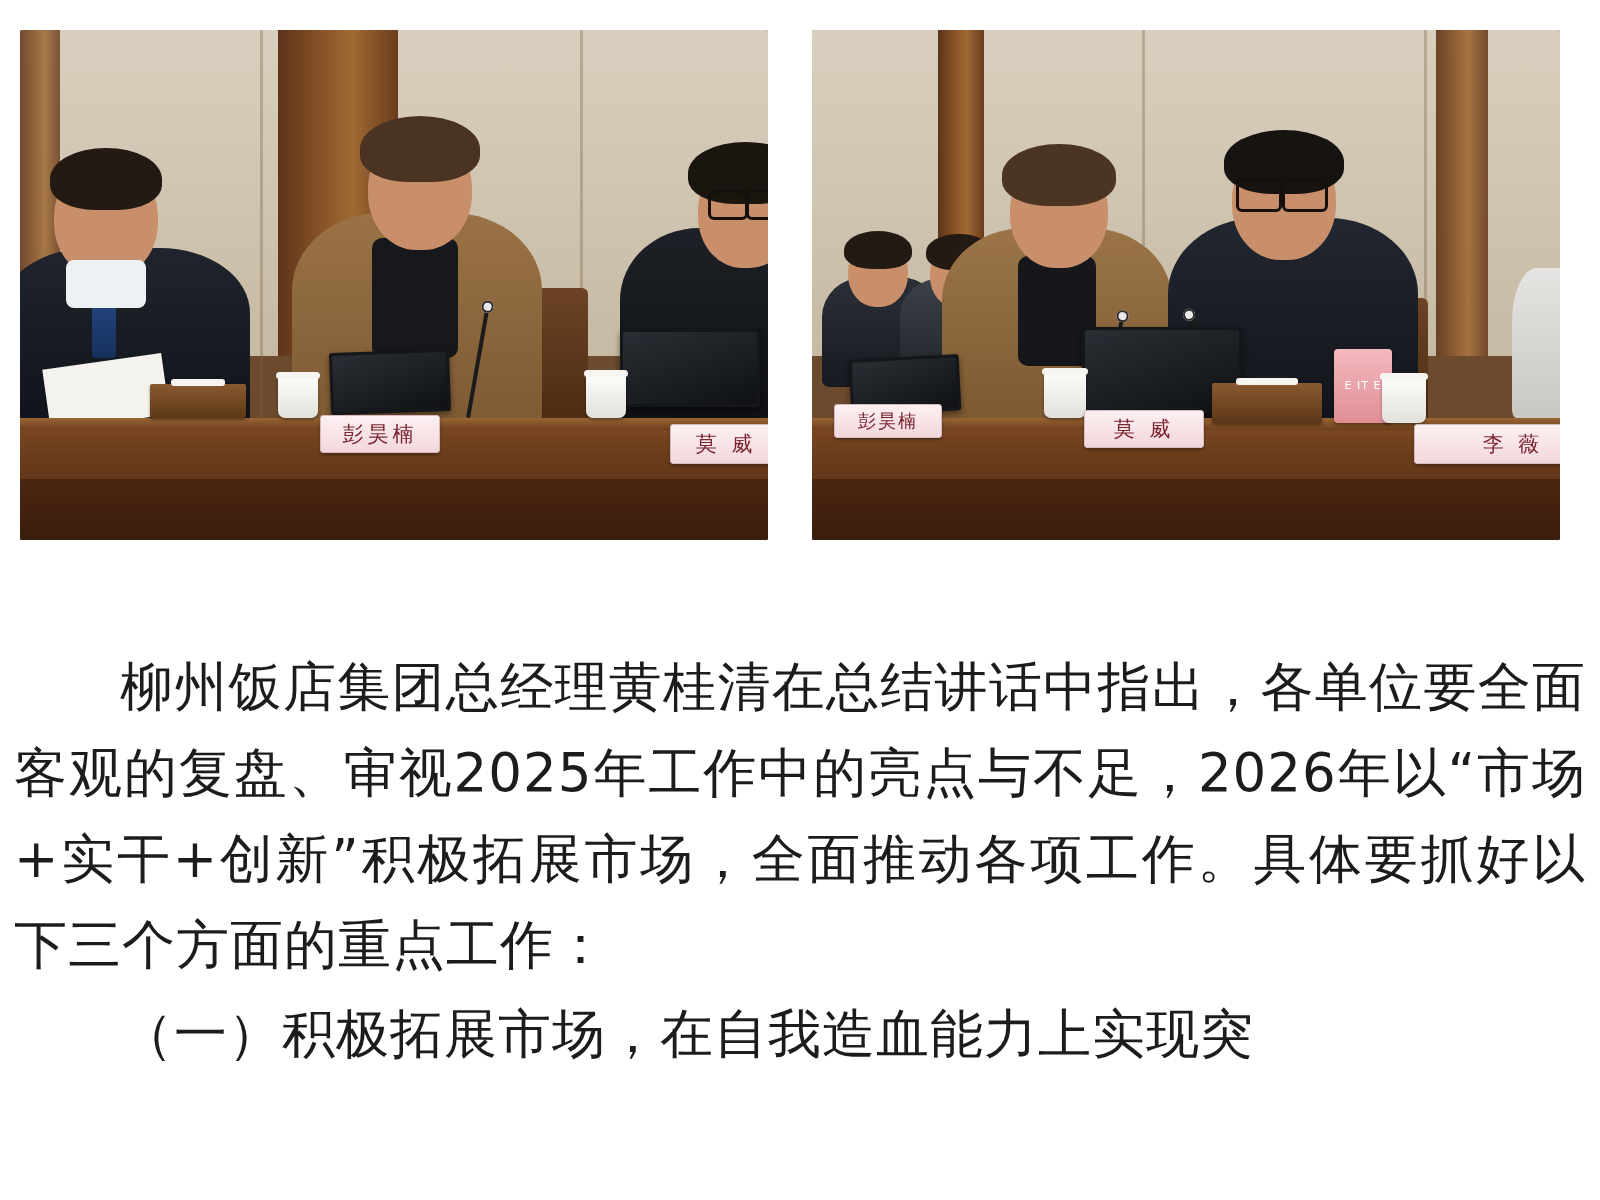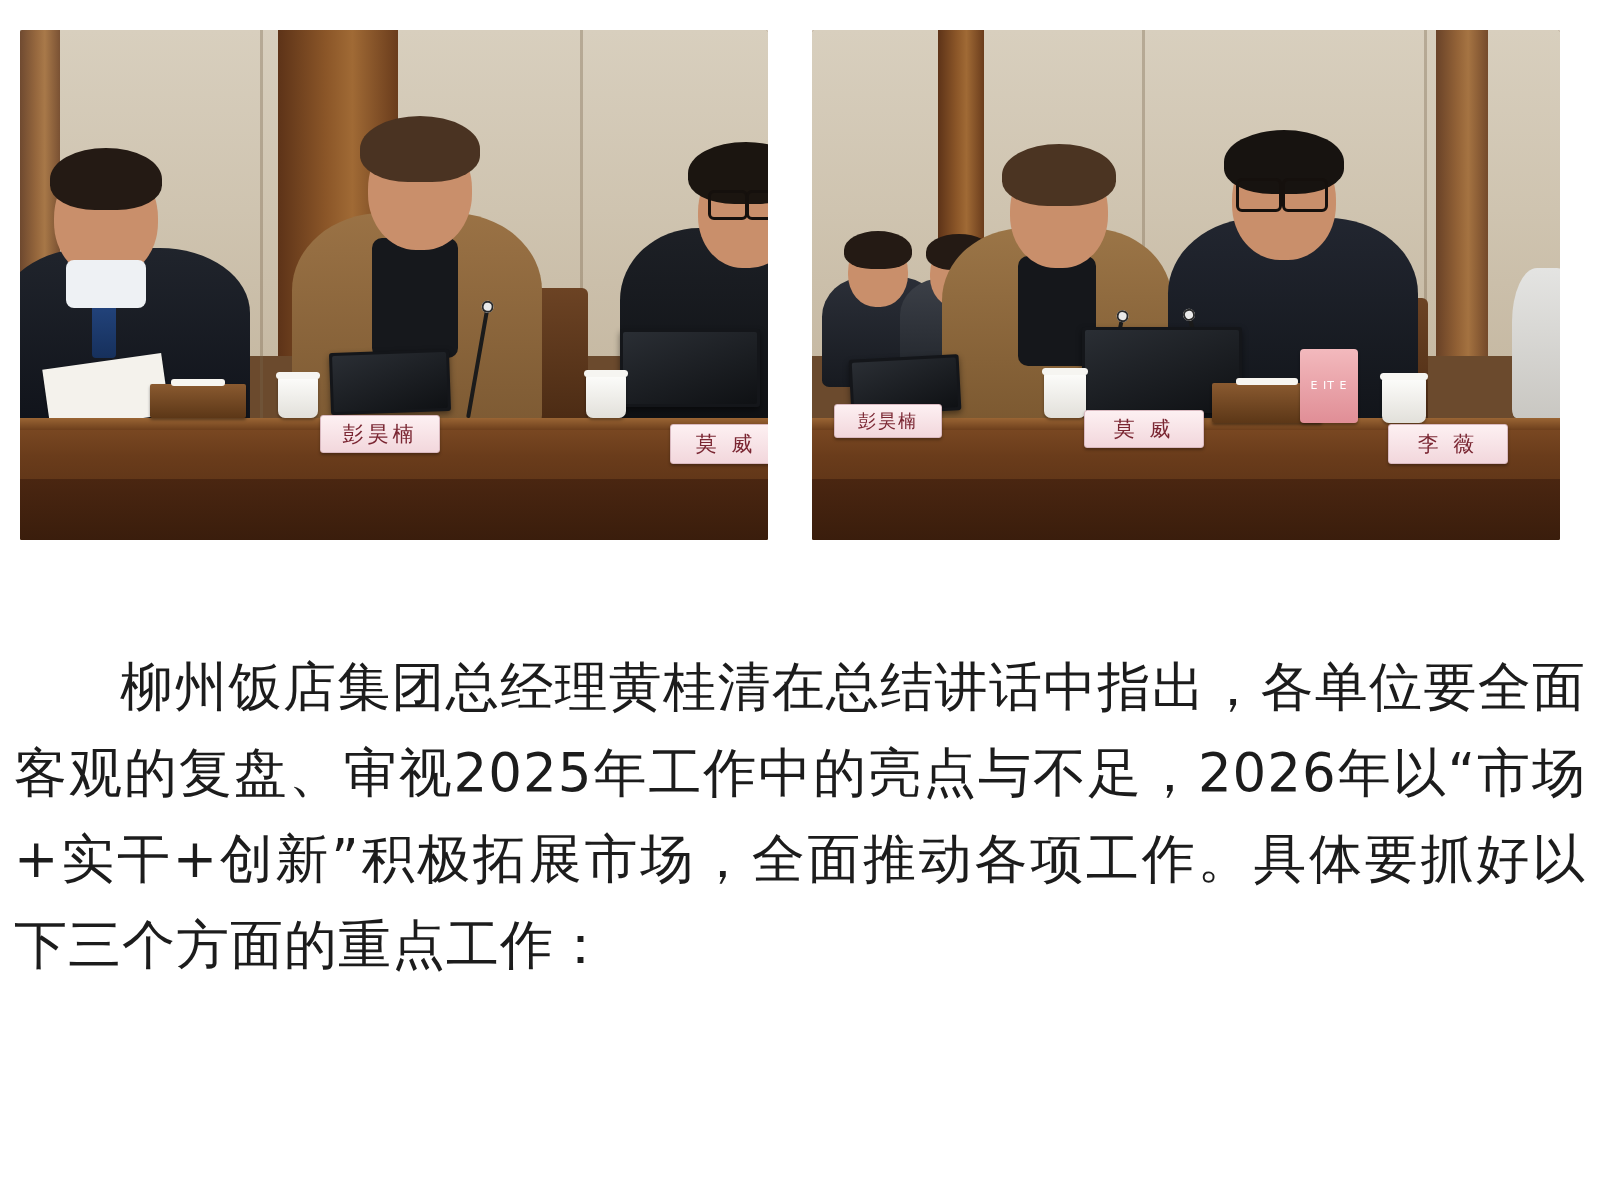--- a/index.html
+++ b/index.html
@@ -315,37 +315,38 @@
         <div class="laptop" style="left:38px;bottom:25%;width:110px;height:56px;transform:rotate(-3deg);">
             <div class="screen"></div>
           </div>
         <div class="laptop" style="left:270px;bottom:25%;width:160px;height:86px;">
             <div class="screen"></div>
           </div>
         <div class="cup" style="left:232px;bottom:24%;width:42px;height:46px;">
             <div class="lid"></div>
           </div>
         <div class="tissuebox" style="left:400px;bottom:23%;width:110px;height:40px;"></div>
-        <div class="pinkcup" style="left:488px;bottom:23%;width:58px;height:74px;">
+        <div class="pinkcup" style="left:522px;bottom:23%;width:58px;height:74px;">
           <span>E IT E</span>
         </div>
         <div class="cup" style="left:570px;bottom:23%;width:44px;height:46px;">
             <div class="lid"></div>
           </div>
 
         <div class="nameplate" style="left:22px;bottom:20%;width:106px;height:32px;font-size:18px;letter-spacing:2px;">
           <span>彭昊楠</span>
         </div>
         <div class="nameplate" style="left:272px;bottom:18%;width:118px;height:36px;">
           <span>莫 威</span>
         </div>
-        <div class="nameplate" style="left:576px;bottom:15%;width:118px;height:38px;">
+        <div class="nameplate" style="left:602px;bottom:15%;width:118px;height:38px;padding-left:39px;">
           <span>李 薇</span>
         </div>
       </div>
     </div>
   </div>
 
   <div class="article">
     <p>柳州饭店集团总经理黄桂清在总结讲话中指出，各单位要全面客观的复盘、审视2025年工作中的亮点与不足，2026年以“市场+实干+创新”积极拓展市场，全面推动各项工作。具体要抓好以下三个方面的重点工作：</p>
+    <p class="next">（一）积极拓展市场，在自我造血能力上实现突</p>
   </div>
 
 </div>
 
 </body></html>

